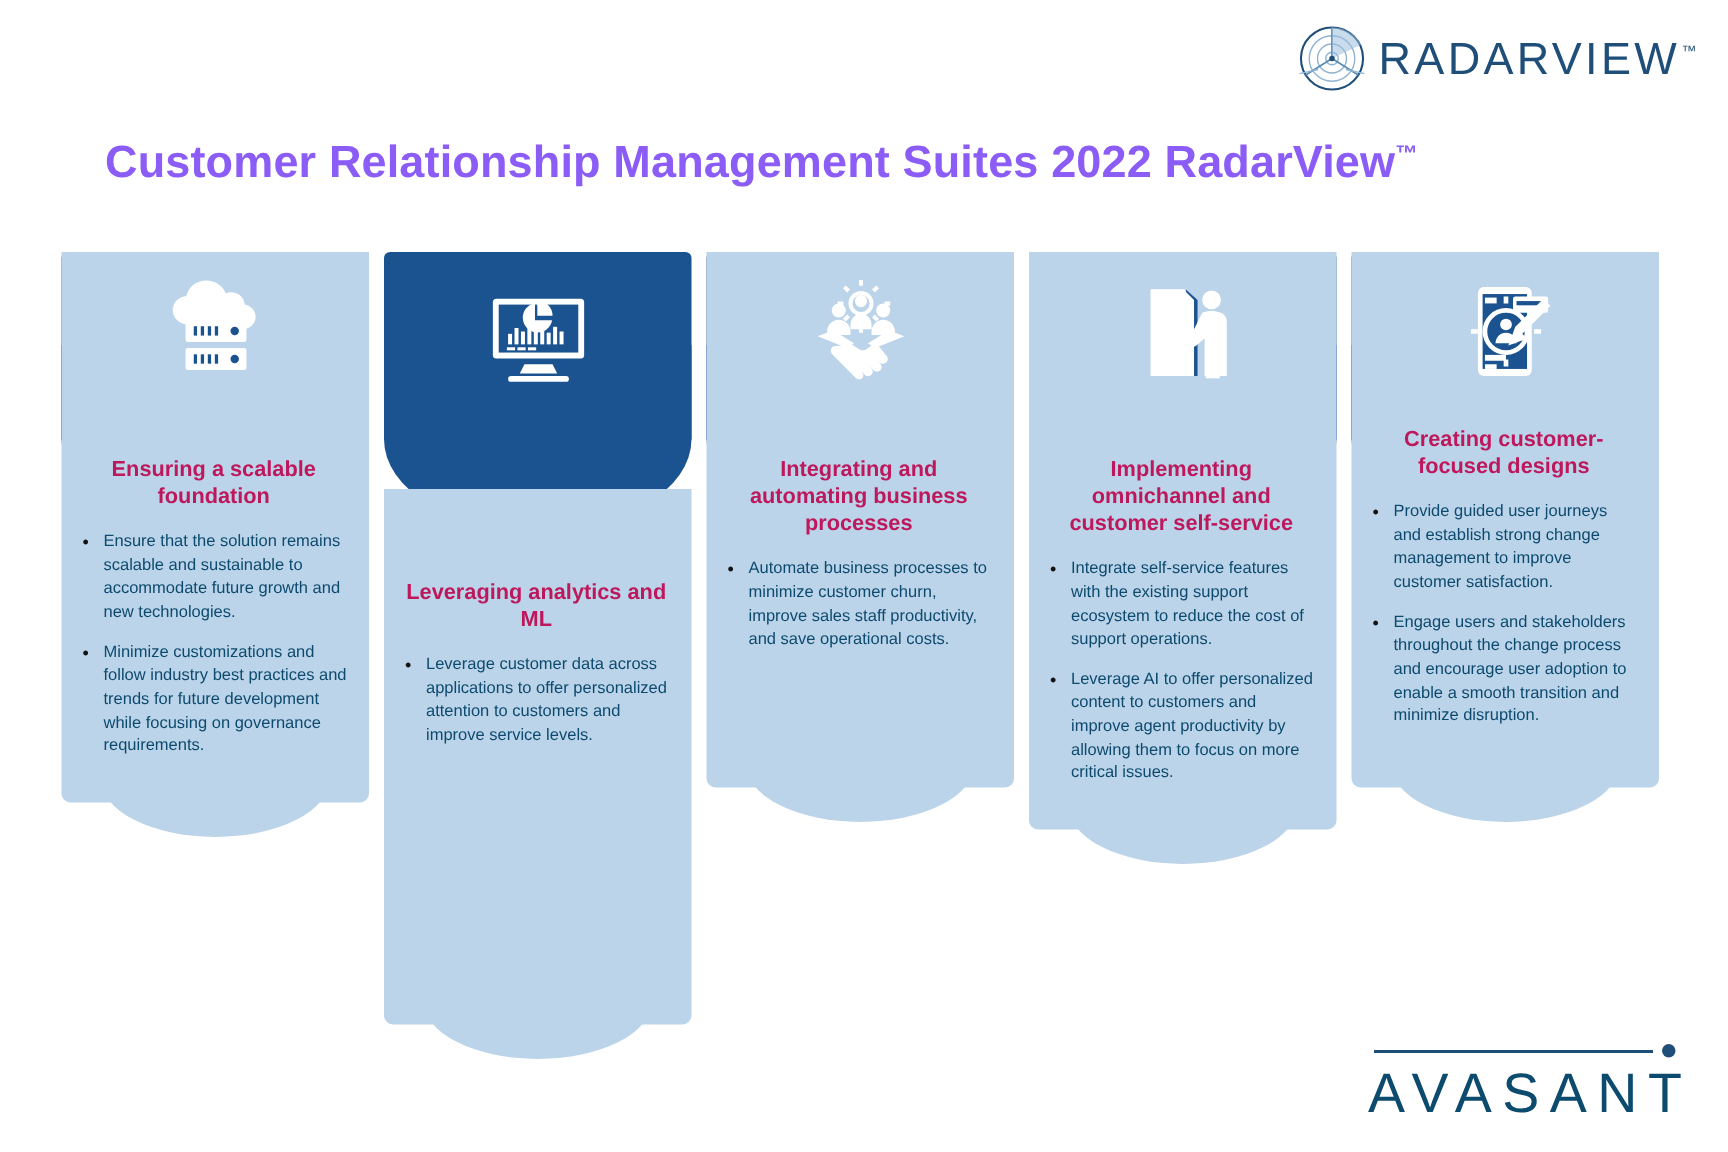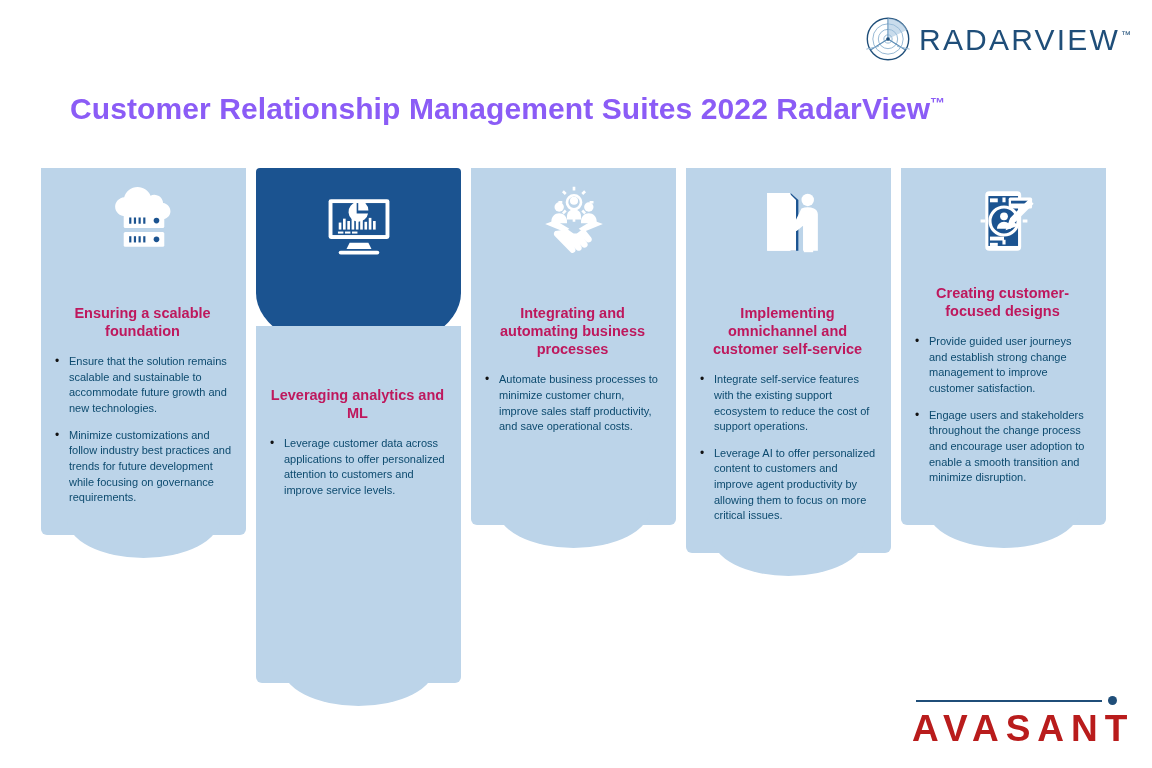--- a/index.html
+++ b/index.html
@@ -106,22 +106,22 @@
   .av-rule {
     position: absolute; left: 4px; top: 12px; width: 186px; height: 2px;
     background: #1f4e79;
   }
   .av-dot {
     position: absolute; right: 9px; top: 8px; width: 9px; height: 9px;
     border-radius: 50%; background: #1f4e79;
   }
   .av-word {
     position: absolute; left: 0; top: 20px; width: 214px;
-    font-size: 37px; letter-spacing: 7px; color: #b91c1c;
-    font-weight: 700; text-align: right;
+    font-size: 37px; letter-spacing: 7px; color: #0c4a6e;
+    font-weight: 400; text-align: right;
   }
 </style>
 </head>
 <body>
 
 <div class="page">
 
   <div class="rv-logo">
     <span class="rv-mark">
       <svg viewBox="0 0 100 100">

